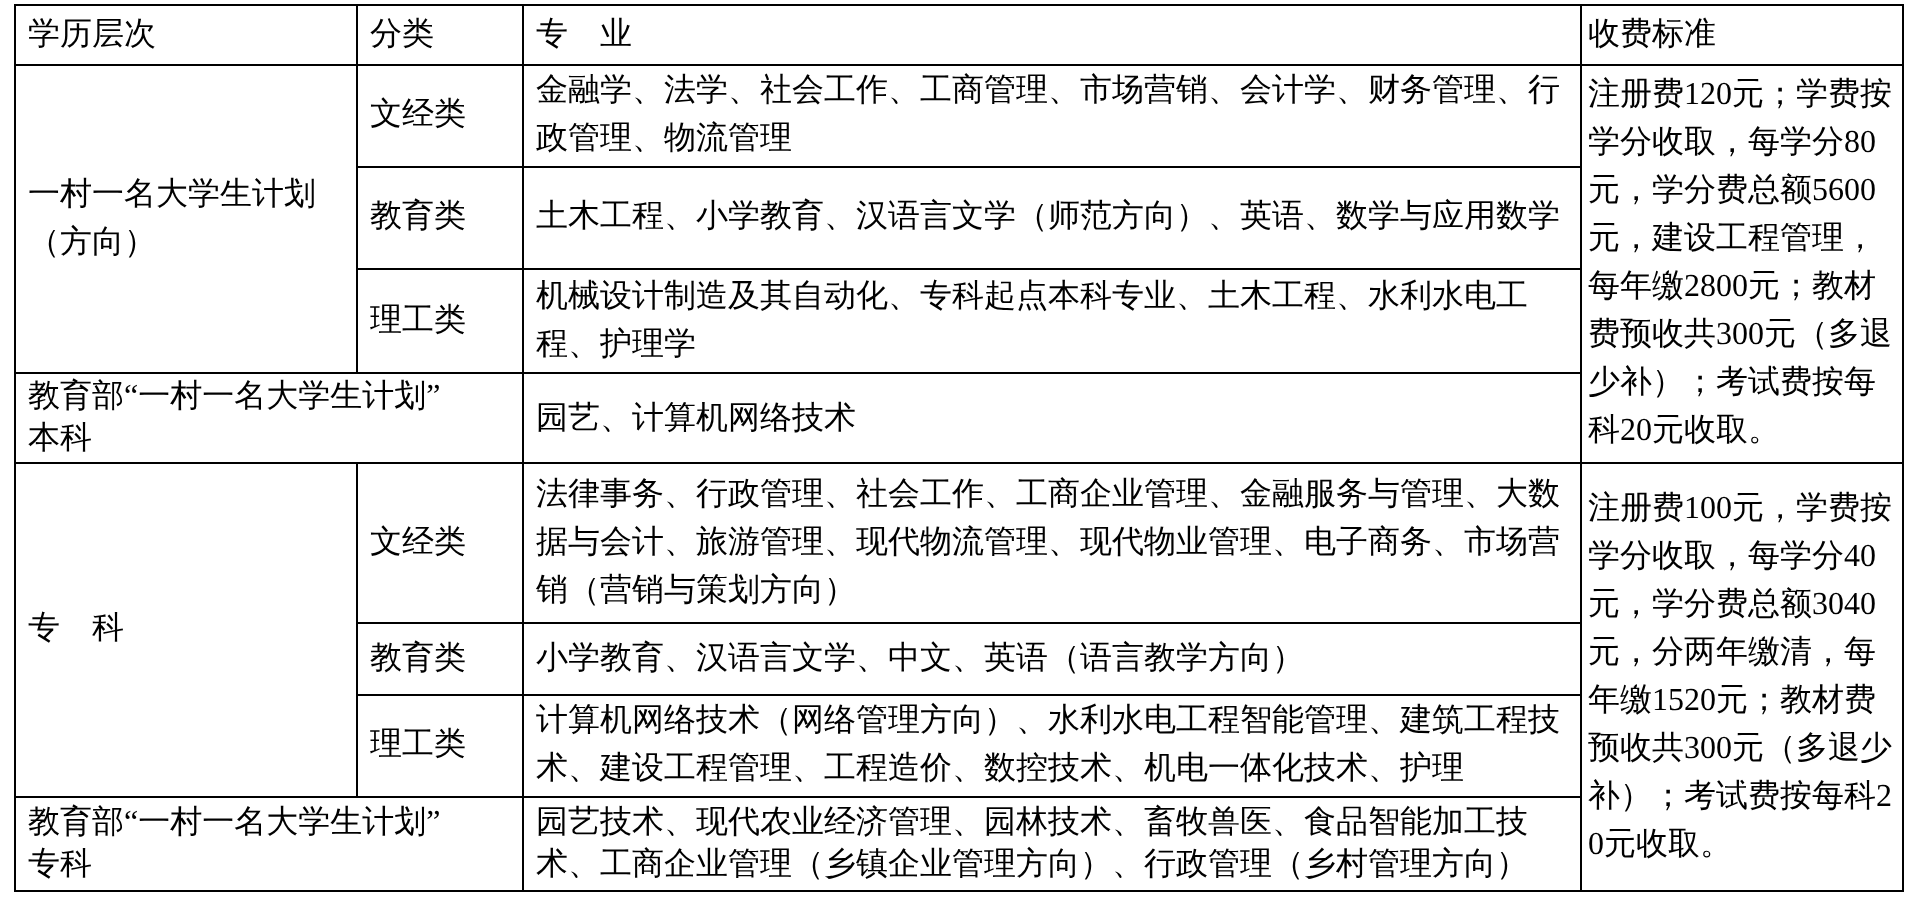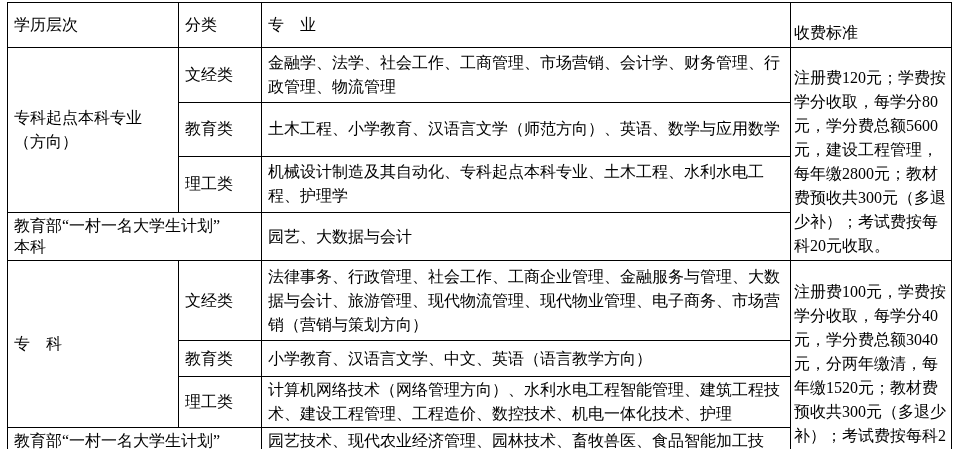--- a/index.html
+++ b/index.html
@@ -25,21 +25,21 @@
     font-size: 16px;
     line-height: 24px;
     vertical-align: middle;
     text-align: left;
     padding: 1px 4px 1px 6px;
     white-space: pre-line;
     overflow: hidden;
     word-break: break-all;
   }
   .fee-table td.fee {
-    padding: 18px 1px 2px 3px;
+    padding: 2px 1px 2px 3px;
   }
   col.c1 { width: 171px; }
   col.c2 { width: 83px; }
   col.c3 { width: 529px; }
   col.c4 { width: 161px; }
   tr.r0 { height: 30px; }
   tr.r1 { height: 50px; }
   tr.r2 { height: 51px; }
   tr.r3 { height: 52px; }
   tr.r4 { height: 43px; }
@@ -61,38 +61,38 @@
   </colgroup>
   <tbody>
     <tr class="r0">
       <td>学历层次</td>
       <td>分类</td>
       <td>专　业</td>
       <td class="fee">收费标准</td>
     </tr>
 
     <tr class="r1">
-      <td rowspan="3">专科起点本科专业
+      <td rowspan="3">一村一名大学生计划
 （方向）</td>
       <td>文经类</td>
       <td>金融学、法学、社会工作、工商管理、市场营销、会计学、财务管理、行政管理、物流管理</td>
       <td rowspan="4" class="fee">注册费120元；学费按学分收取，每学分80元，学分费总额5600元，建设工程管理，每年缴2800元；教材费预收共300元（多退少补）；考试费按每科20元收取。</td>
     </tr>
     <tr class="r2">
       <td>教育类</td>
       <td>土木工程、小学教育、汉语言文学（师范方向）、英语、数学与应用数学</td>
     </tr>
     <tr class="r3">
       <td>理工类</td>
       <td>机械设计制造及其自动化、专科起点本科专业、土木工程、水利水电工程、护理学</td>
     </tr>
     <tr class="r4">
       <td colspan="2">教育部“一村一名大学生计划”
 本科</td>
-      <td>园艺、大数据与会计</td>
+      <td>园艺、计算机网络技术</td>
     </tr>
 
     <tr class="r5">
       <td rowspan="3">专　科</td>
       <td>文经类</td>
       <td>法律事务、行政管理、社会工作、工商企业管理、金融服务与管理、大数据与会计、旅游管理、现代物流管理、现代物业管理、电子商务、市场营销（营销与策划方向）</td>
       <td rowspan="4" class="fee">注册费100元，学费按学分收取，每学分40元，学分费总额3040元，分两年缴清，每年缴1520元；教材费预收共300元（多退少补）；考试费按每科20元收取。</td>
     </tr>
     <tr class="r6">
       <td>教育类</td>

